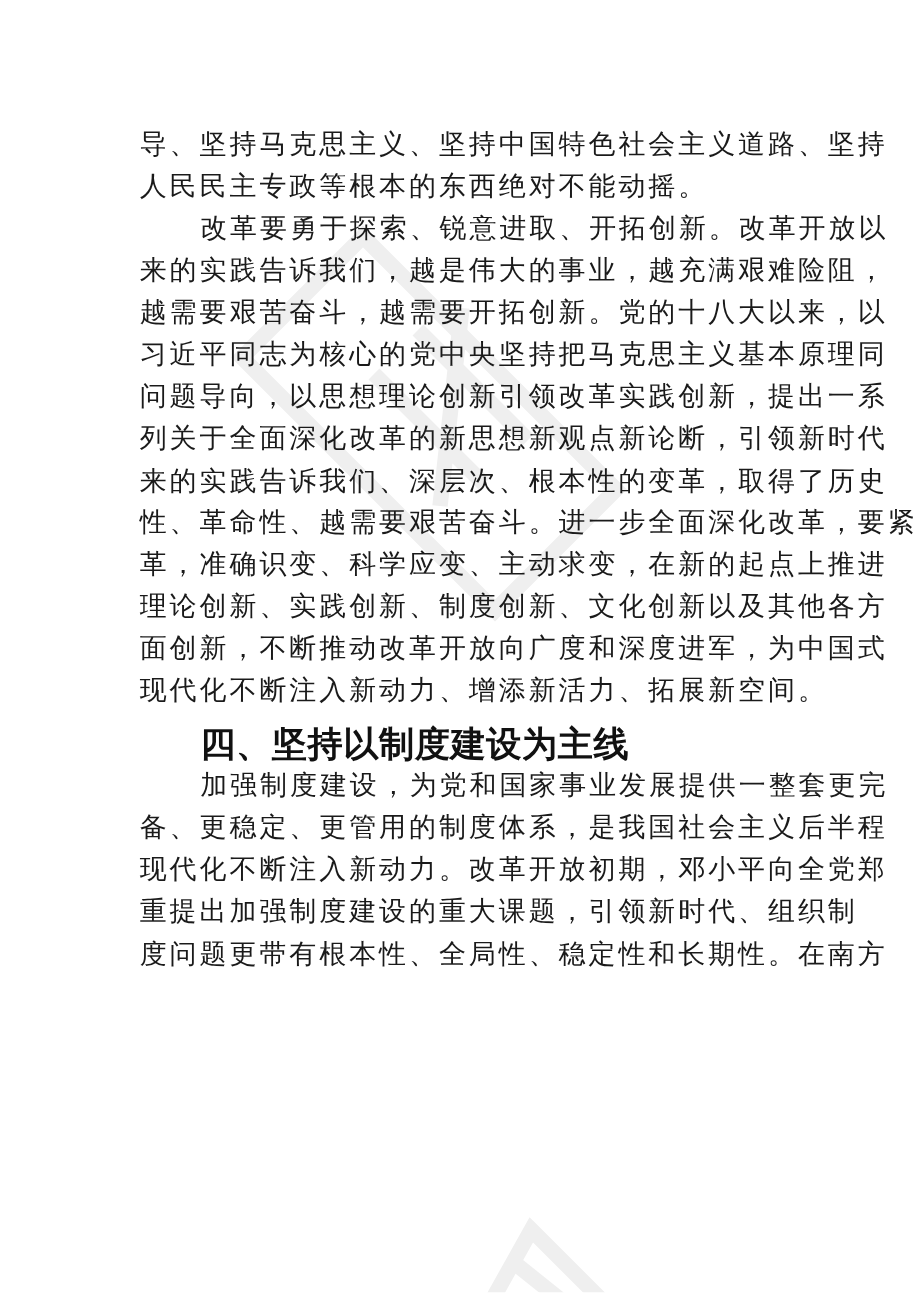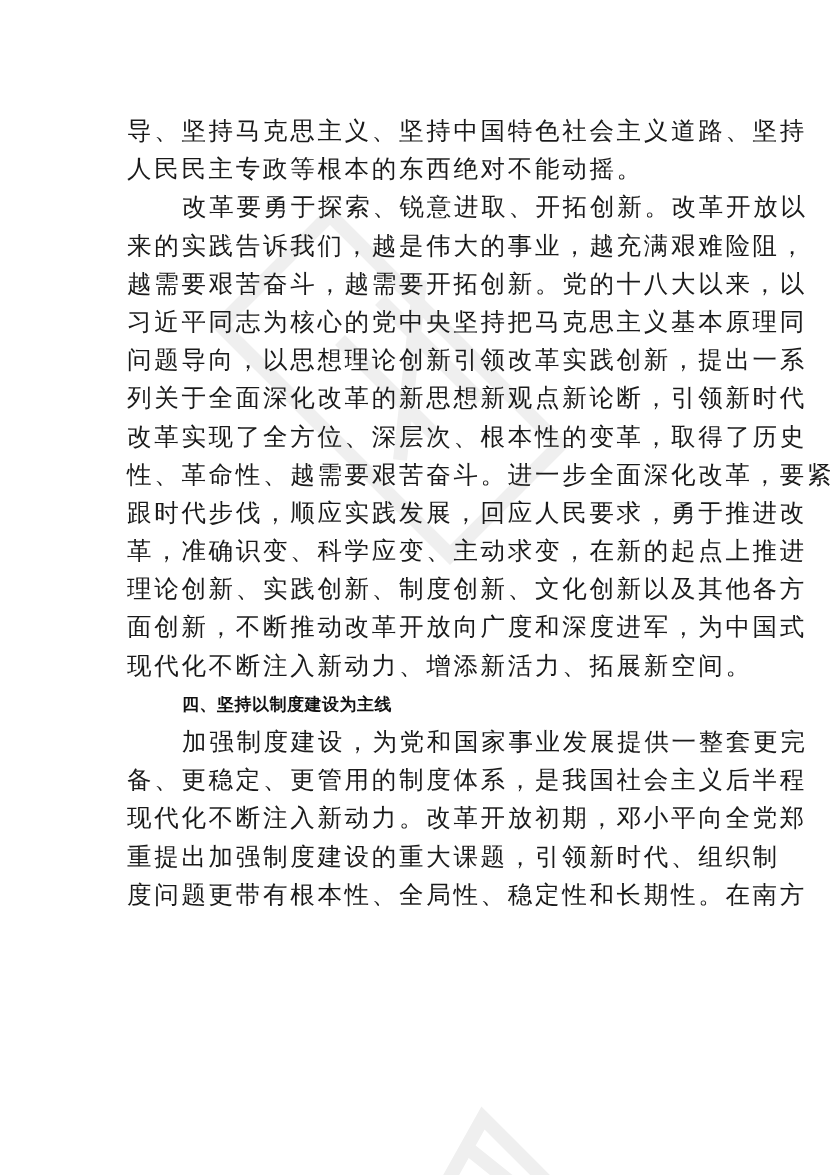--- a/index.html
+++ b/index.html
@@ -45,22 +45,23 @@
       white-space: nowrap;
       overflow: visible;
     }
     .indent {
       padding-left: 55px;
     }
     .heading {
       font-family: "DejaVu Sans", "Liberation Sans", sans-serif;
       font-weight: bold;
       letter-spacing: 0.5px;
-      font-size: 17px;
+      font-size: 32px;
       color: #111111;
+      margin-top: 10px;
     }
   </style>
 </head>
 <body>
 
 <div class="page">
 
   <svg class="watermark" viewBox="0 0 830 1175" xmlns="http://www.w3.org/2000/svg">
     <g fill="none" stroke="#efefef" stroke-width="14" stroke-linejoin="miter">
       <path d="M330 215 L560 445 L450 555 L220 325 Z"></path>
@@ -77,23 +78,22 @@
       <div class="line">人民民主专政等根本的东西绝对不能动摇。</div>
     </div>
 
     <div>
       <div class="line indent">改革要勇于探索、锐意进取、开拓创新。改革开放以</div>
       <div class="line">来的实践告诉我们，越是伟大的事业，越充满艰难险阻，</div>
       <div class="line">越需要艰苦奋斗，越需要开拓创新。党的十八大以来，以</div>
       <div class="line">习近平同志为核心的党中央坚持把马克思主义基本原理同</div>
       <div class="line">问题导向，以思想理论创新引领改革实践创新，提出一系</div>
       <div class="line">列关于全面深化改革的新思想新观点新论断，引领新时代</div>
-      <div class="line">改革实现了全方位、深层次、根本性的变革，取得了历史</div>
+      <div class="line">来的实践告诉我们、深层次、根本性的变革，取得了历史</div>
       <div class="line">性、革命性、越需要艰苦奋斗。进一步全面深化改革，要紧</div>
-      <div class="line">跟时代步伐，顺应实践发展，回应人民要求，勇于推进改</div>
       <div class="line">革，准确识变、科学应变、主动求变，在新的起点上推进</div>
       <div class="line">理论创新、实践创新、制度创新、文化创新以及其他各方</div>
       <div class="line">面创新，不断推动改革开放向广度和深度进军，为中国式</div>
       <div class="line">现代化不断注入新动力、增添新活力、拓展新空间。</div>
     </div>
 
     <div>
       <div class="line indent heading">四、坚持以制度建设为主线</div>
     </div>
 

